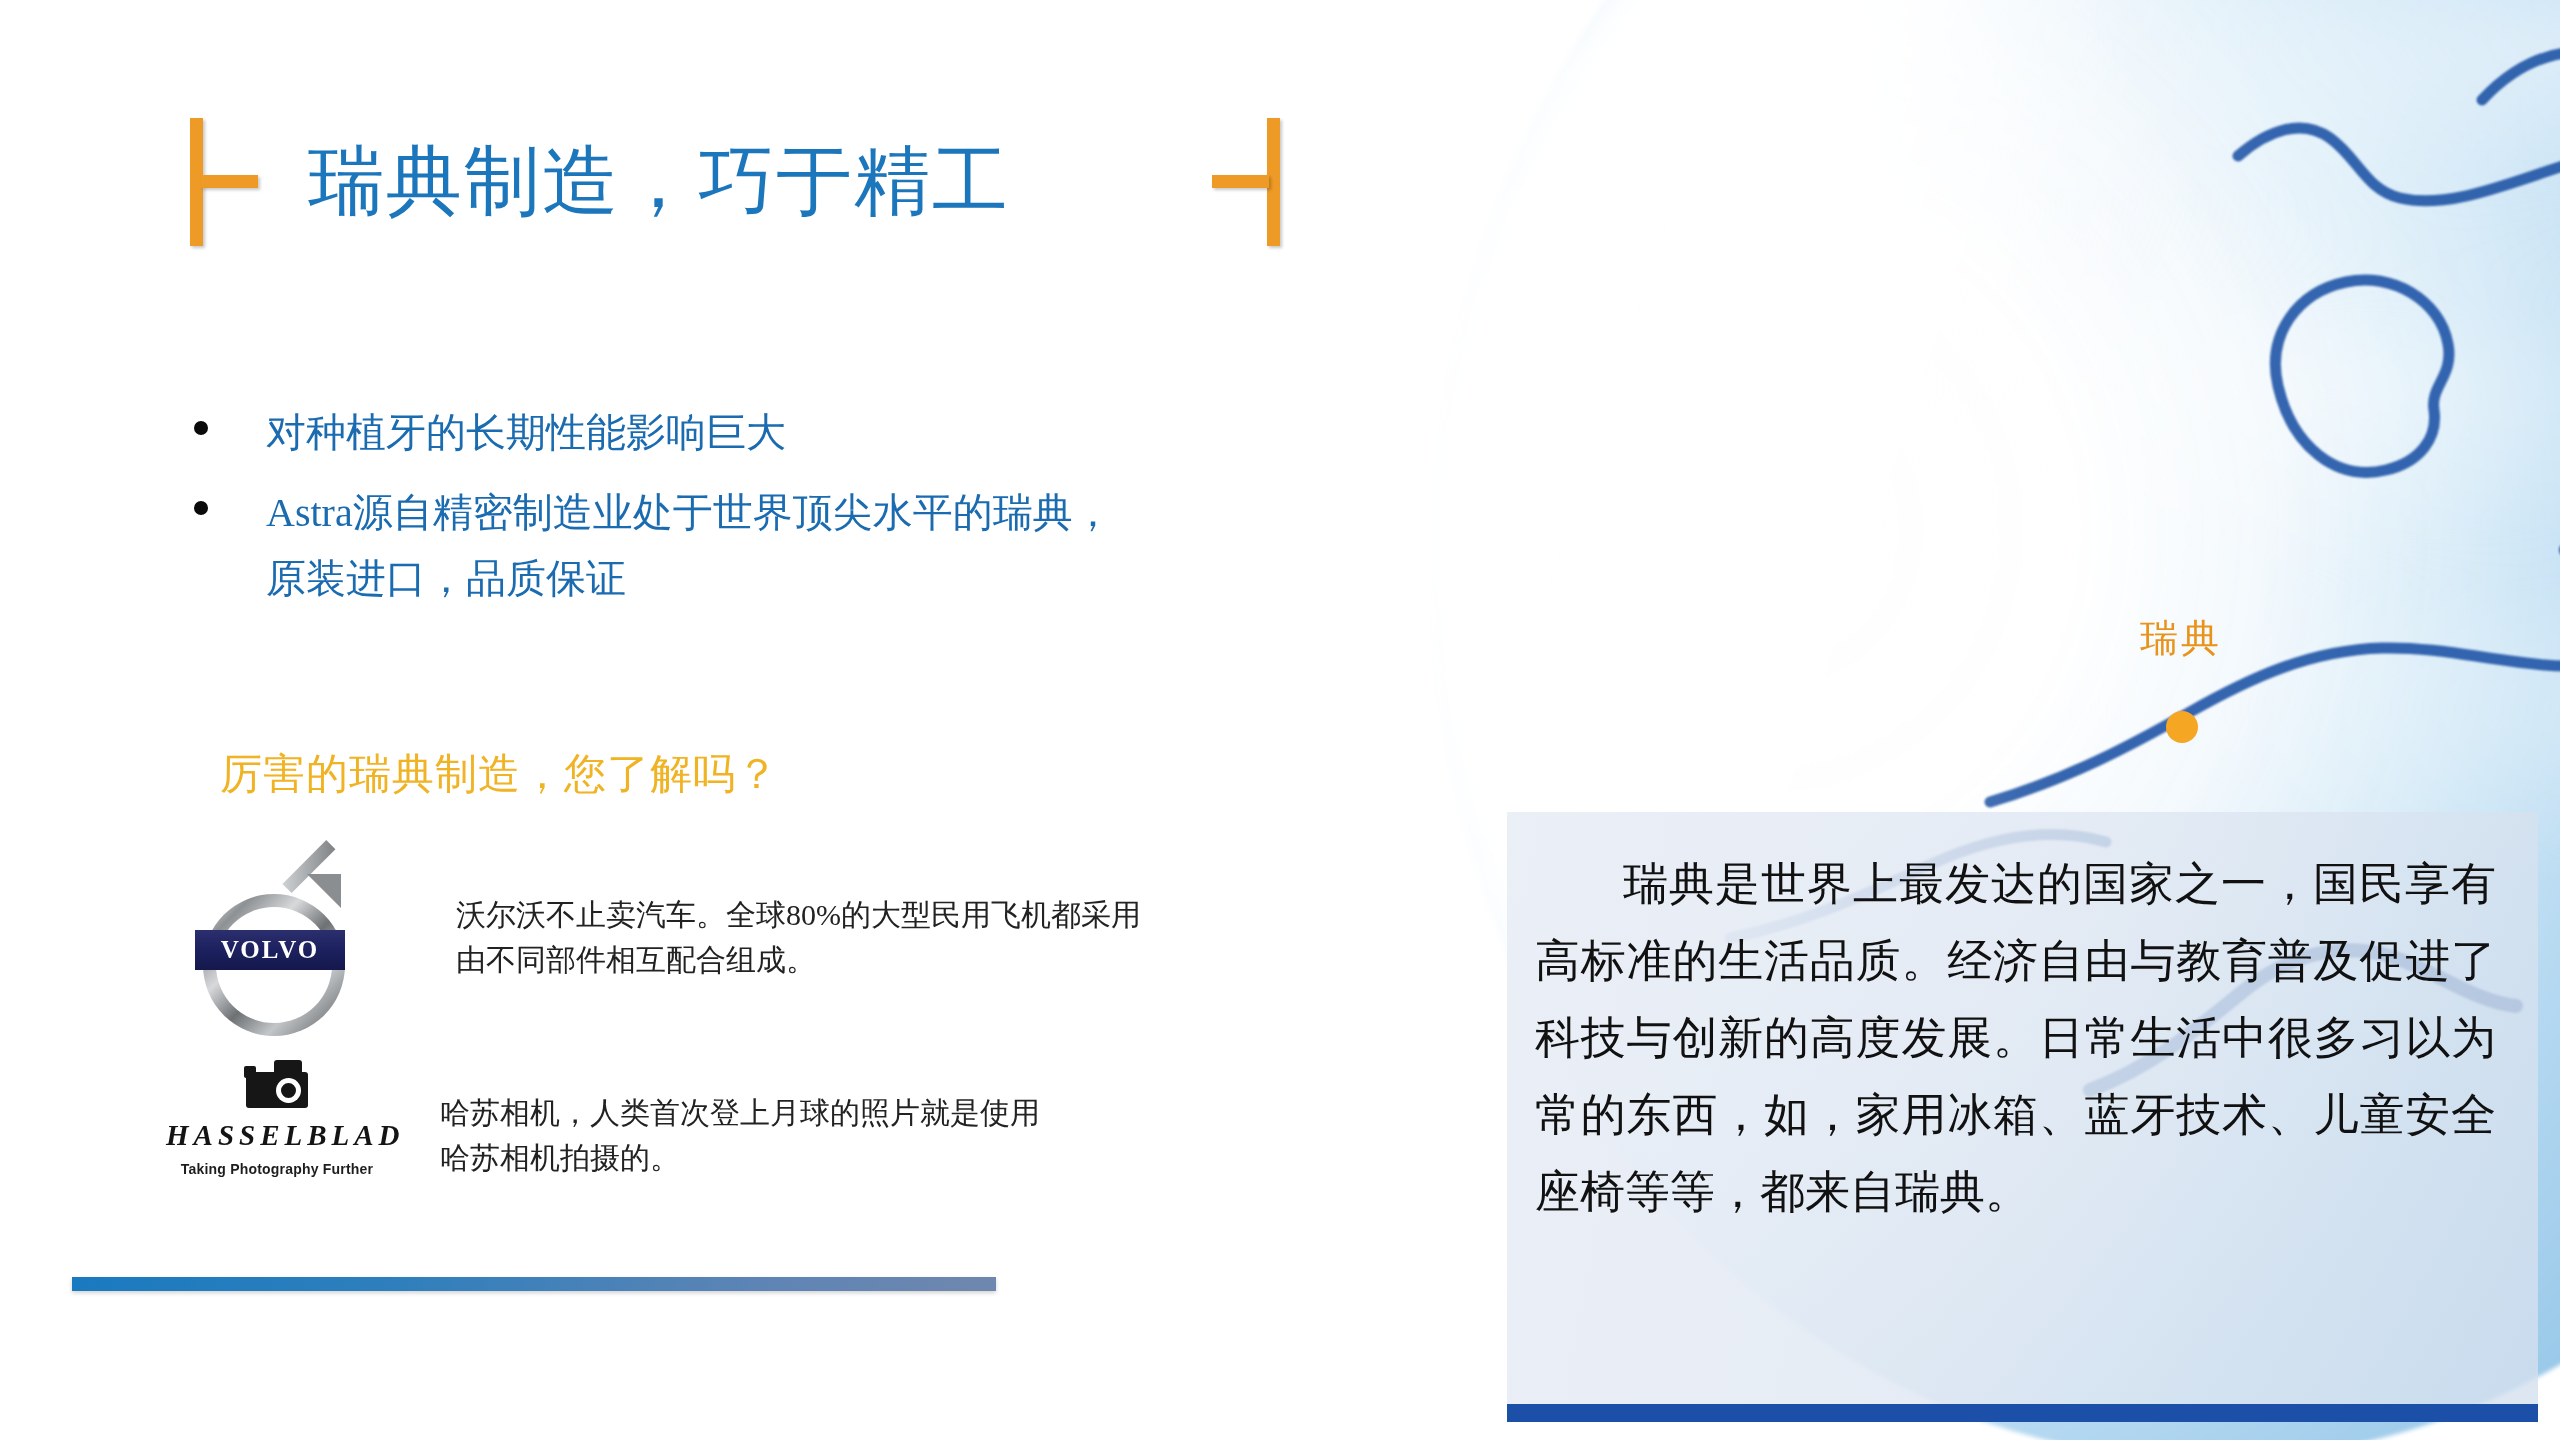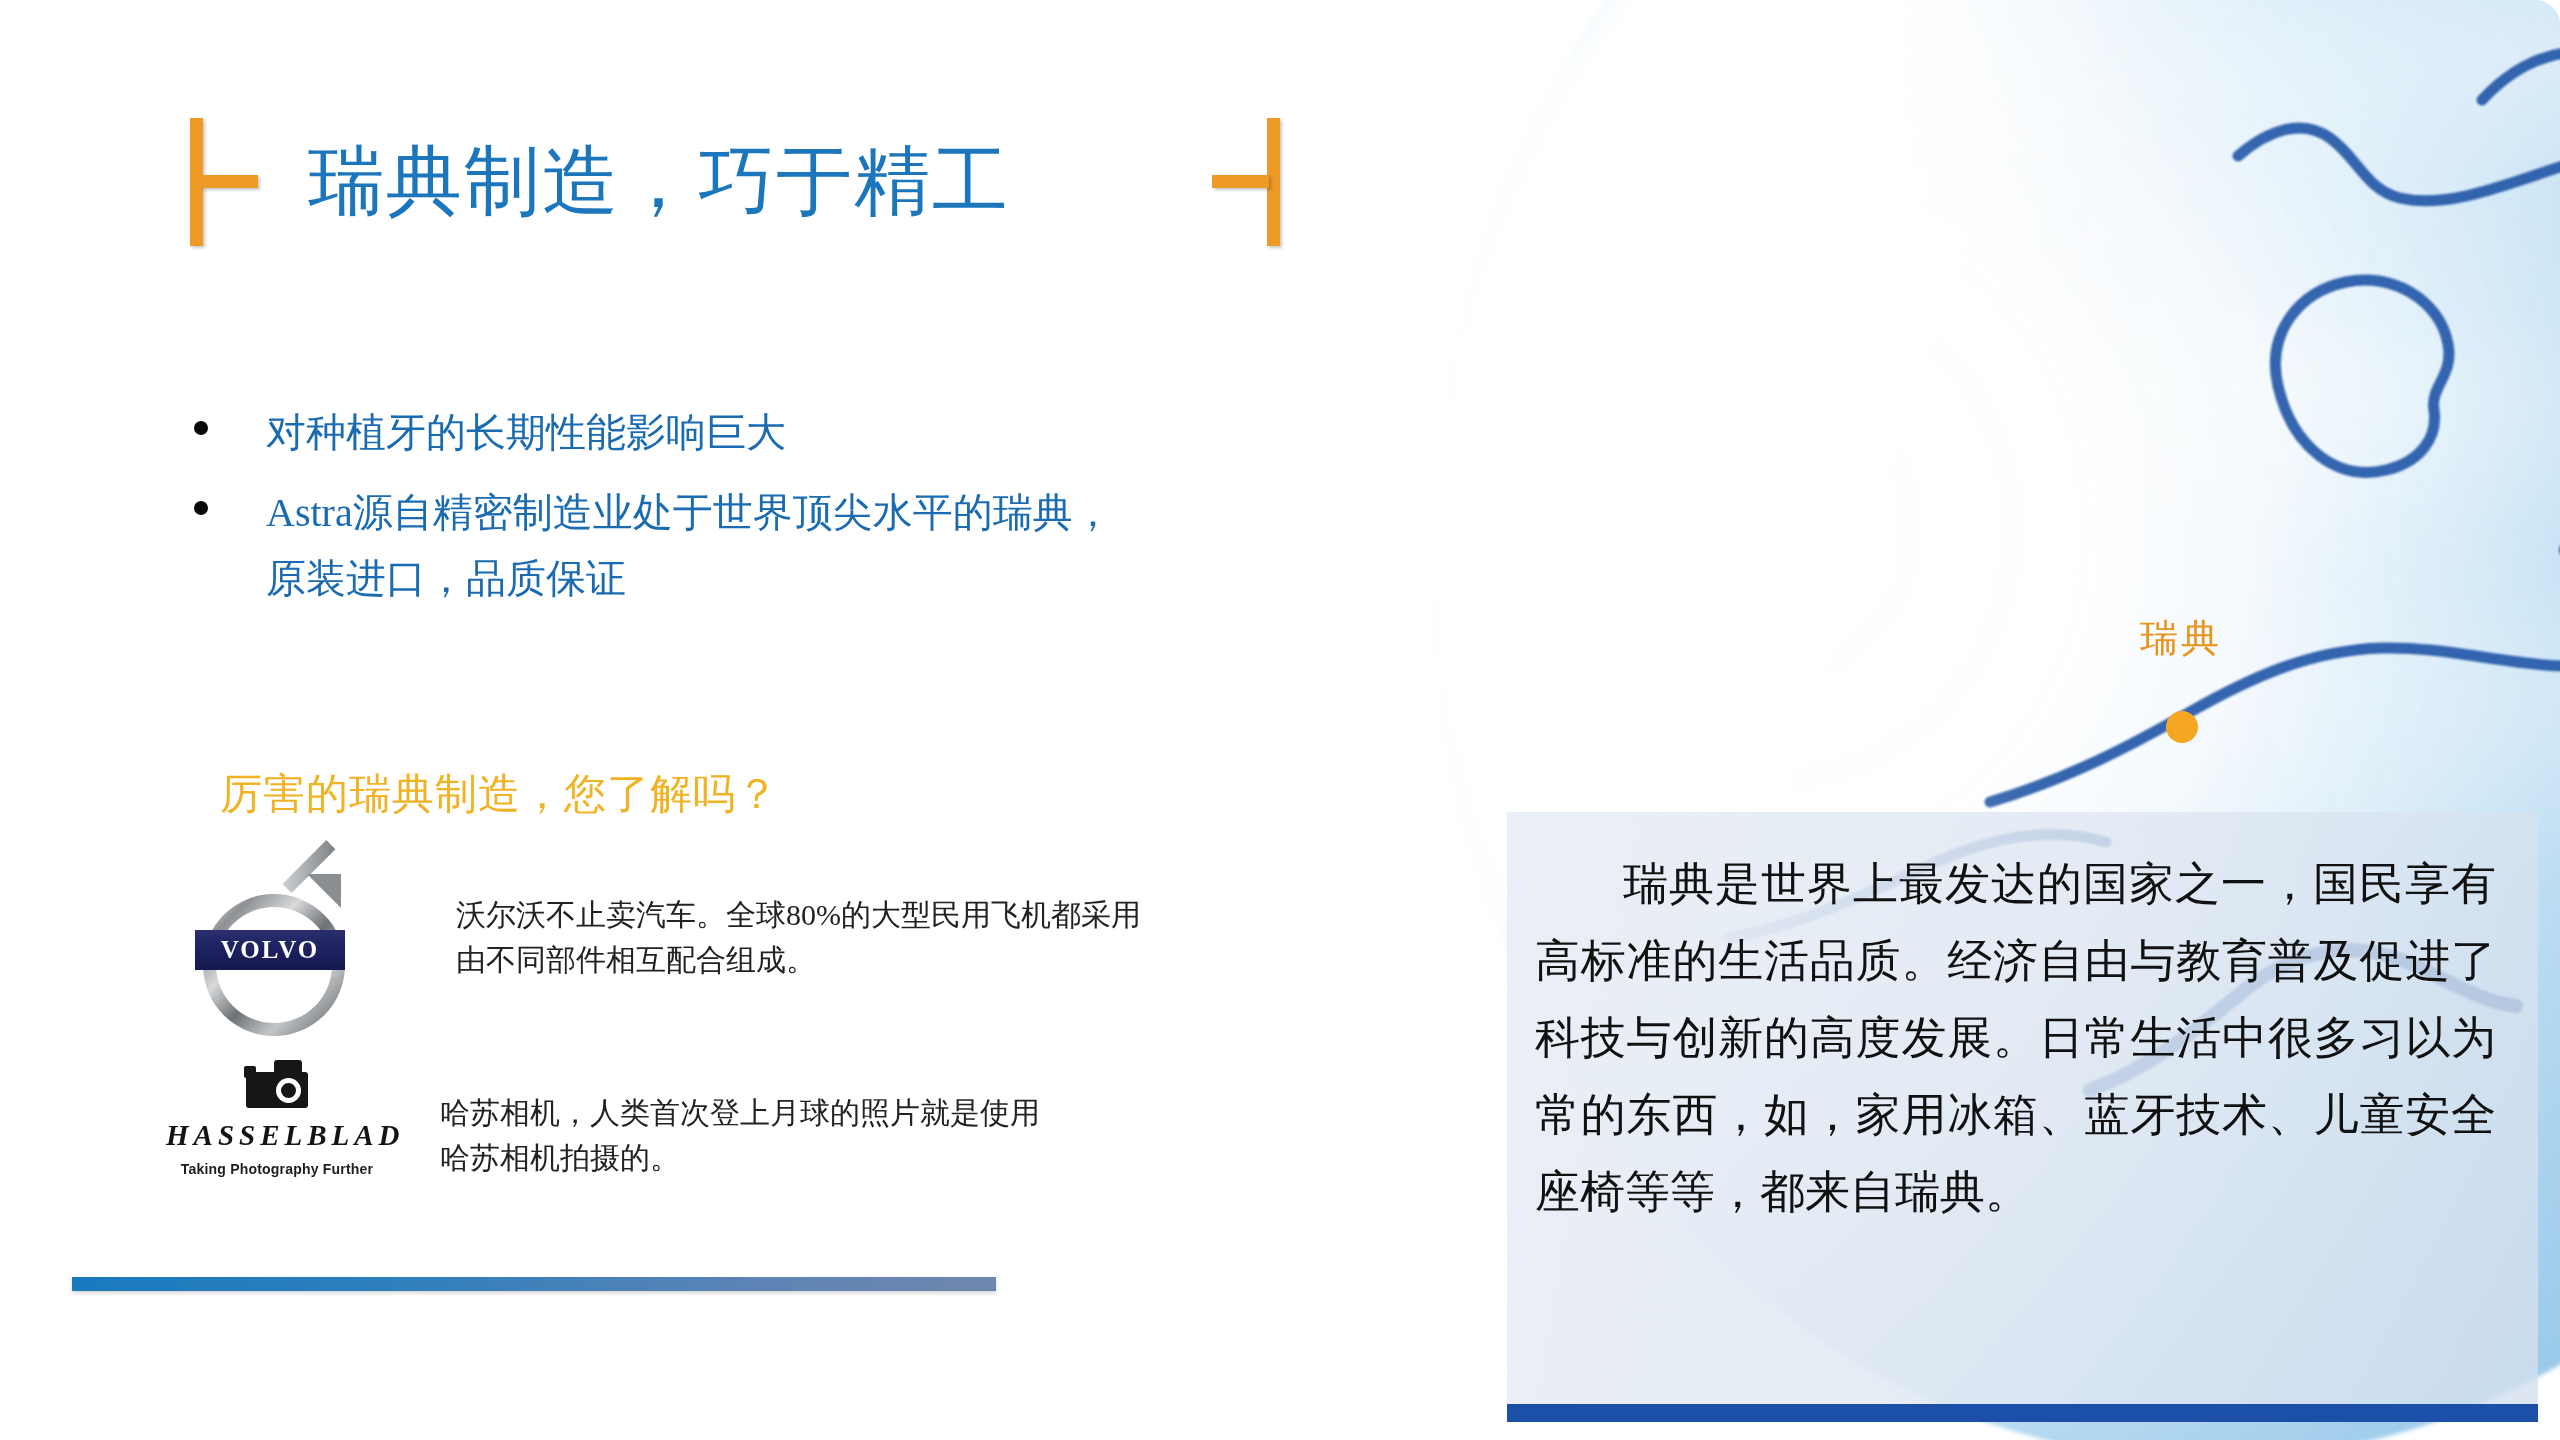--- a/index.html
+++ b/index.html
@@ -9,21 +9,20 @@
   }
   body {
     font-family: "Liberation Serif", "DejaVu Serif", serif;
   }
   #slide {
     position: relative;
     width: 2560px;
     height: 1440px;
     background: #ffffff;
     overflow: hidden;
-    border-radius: 25px;
   }
 
   
   #globe-wrap {
     position: absolute;
     left: 1430px;
     top: -330px;
     width: 1560px;
     height: 1790px;
     overflow: hidden;
@@ -159,21 +158,21 @@
     font-size: 40px;
     line-height: 66px;
     color: #1A6BB0;
     white-space: nowrap;
   }
 
   
   #subhead {
     position: absolute;
     left: 220px;
-    top: 765px;
+    top: 745px;
     font-family: "Liberation Serif", "DejaVu Serif", serif;
     font-size: 42px;
     line-height: 58px;
     color: #F0B323;
     letter-spacing: 1px;
     white-space: nowrap;
   }
 
   
   .fact-row {

